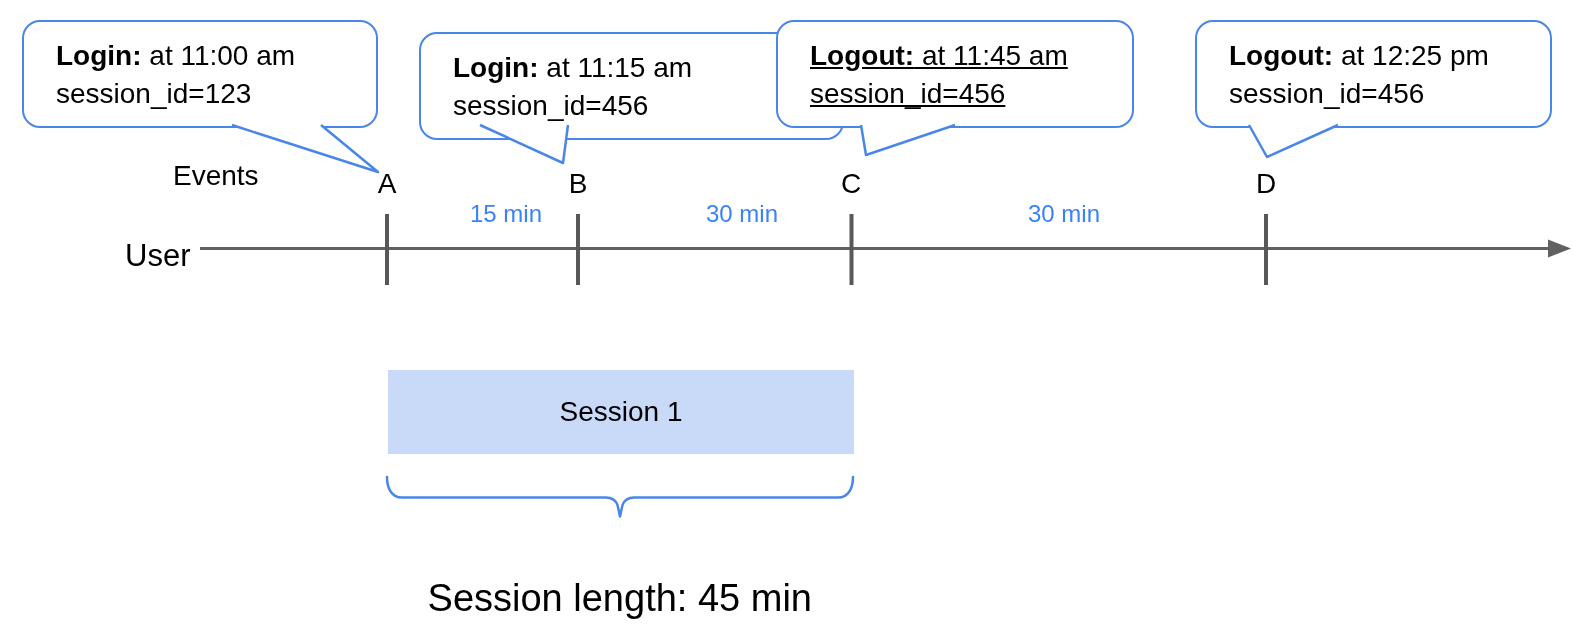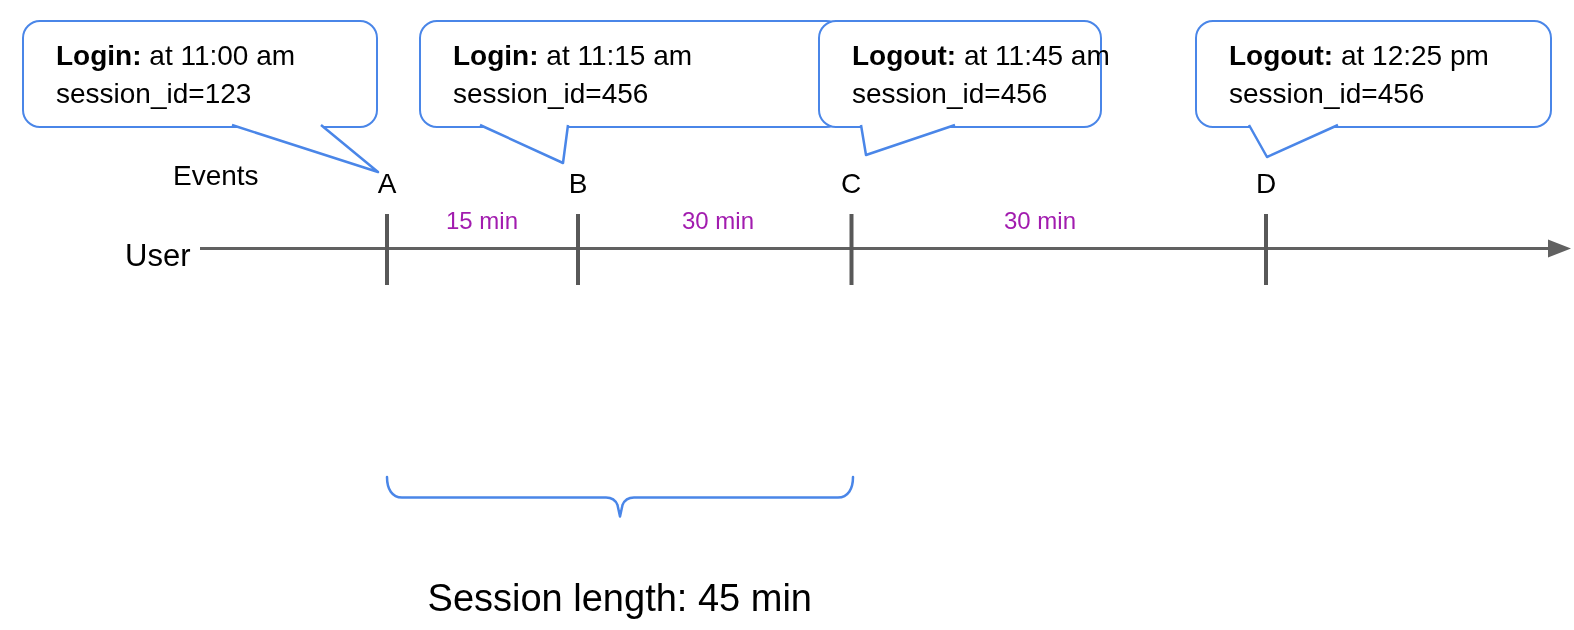--- a/index.html
+++ b/index.html
@@ -16,21 +16,21 @@
   }
   .callout{
     position:absolute;top:20px;height:108px;background:#ffffff;
     border:2.5px solid var(--accent-blue);border-radius:18px;
     padding:15px 16px 0 32px;font-size:28px;line-height:38px;white-space:nowrap;
     z-index:2;
   }
   .callout .bold{font-weight:bold;}
   .label{position:absolute;white-space:nowrap;z-index:2;}
   .marker{font-size:28px;width:60px;text-align:center;top:168px;}
-  .interval{font-size:24px;width:120px;text-align:center;top:207px;color:#a21caf;}
+  .interval{font-size:24px;width:120px;text-align:right;top:200px;color:#3b82f6;}
   #events-label{left:173px;top:160px;font-size:28px;}
   #user-label{left:93px;top:238px;font-size:31px;margin-left:32px;}
   #session-box{
     position:absolute;left:388px;top:370px;width:466px;height:84px;
     background:var(--session-fill);display:flex;align-items:center;justify-content:center;
     font-size:28px;z-index:1;
   }
   #session-length{left:392px;top:577px;width:420px;text-align:right;font-size:38px;}
   #overlay{position:absolute;left:0;top:0;z-index:3;pointer-events:none;}
   .tl-line{stroke:var(--timeline-gray);stroke-width:3;}
@@ -41,45 +41,48 @@
 </style>
 </head>
 <body>
 
 <div id="canvas">
 
   <div class="callout" style="left:22px;width:356px;">
     <div><span class="bold">Login:</span><span> at 11:00 am</span></div>
     <div>session_id=123</div>
   </div>
-  <div class="callout" style="left:419px;width:425px;">
+  <div class="callout" style="left:419px;width:425px;margin-top:12px;">
     <div><span class="bold">Login:</span><span> at 11:15 am</span></div>
     <div>session_id=456</div>
   </div>
-  <div class="callout" style="left:818px;width:284px;">
+  <div class="callout" style="left:776px;width:358px;text-decoration:underline;">
     <div><span class="bold">Logout:</span><span> at 11:45 am</span></div>
     <div>session_id=456</div>
   </div>
   <div class="callout" style="left:1195px;width:357px;">
     <div><span class="bold">Logout:</span><span> at 12:25 pm</span></div>
     <div>session_id=456</div>
   </div>
 
   <div class="label" id="events-label">Events</div>
   <div class="label marker" style="left:357px;">A</div>
   <div class="label marker" style="left:548px;">B</div>
   <div class="label marker" style="left:821px;">C</div>
   <div class="label marker" style="left:1236px;">D</div>
 
   <div class="label interval" style="left:422px;">15 min</div>
   <div class="label interval" style="left:658px;">30 min</div>
   <div class="label interval" style="left:980px;">30 min</div>
 
   <div class="label" id="user-label">User</div>
 
+  <div id="session-box">
+    <span>Session 1</span>
+  </div>
 
   <div class="label" id="session-length">Session length: 45 min</div>
 
   <svg id="overlay" width="1574" height="630" viewBox="0 0 1574 630">
 
     <line class="tl-line" x1="200" y1="248.5" x2="1552" y2="248.5"></line>
     <polygon class="tl-head" points="1548,239.5 1571,248.5 1548,257.5"></polygon>
 
     <line class="tick" x1="387" y1="214" x2="387" y2="285"></line>
     <line class="tick" x1="578" y1="214" x2="578" y2="285"></line>

